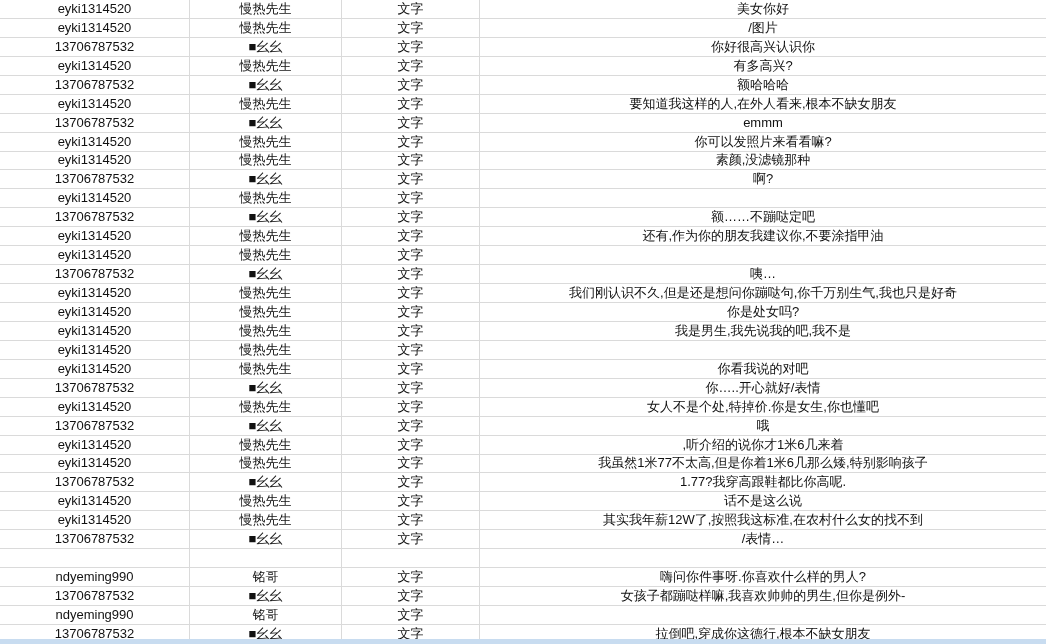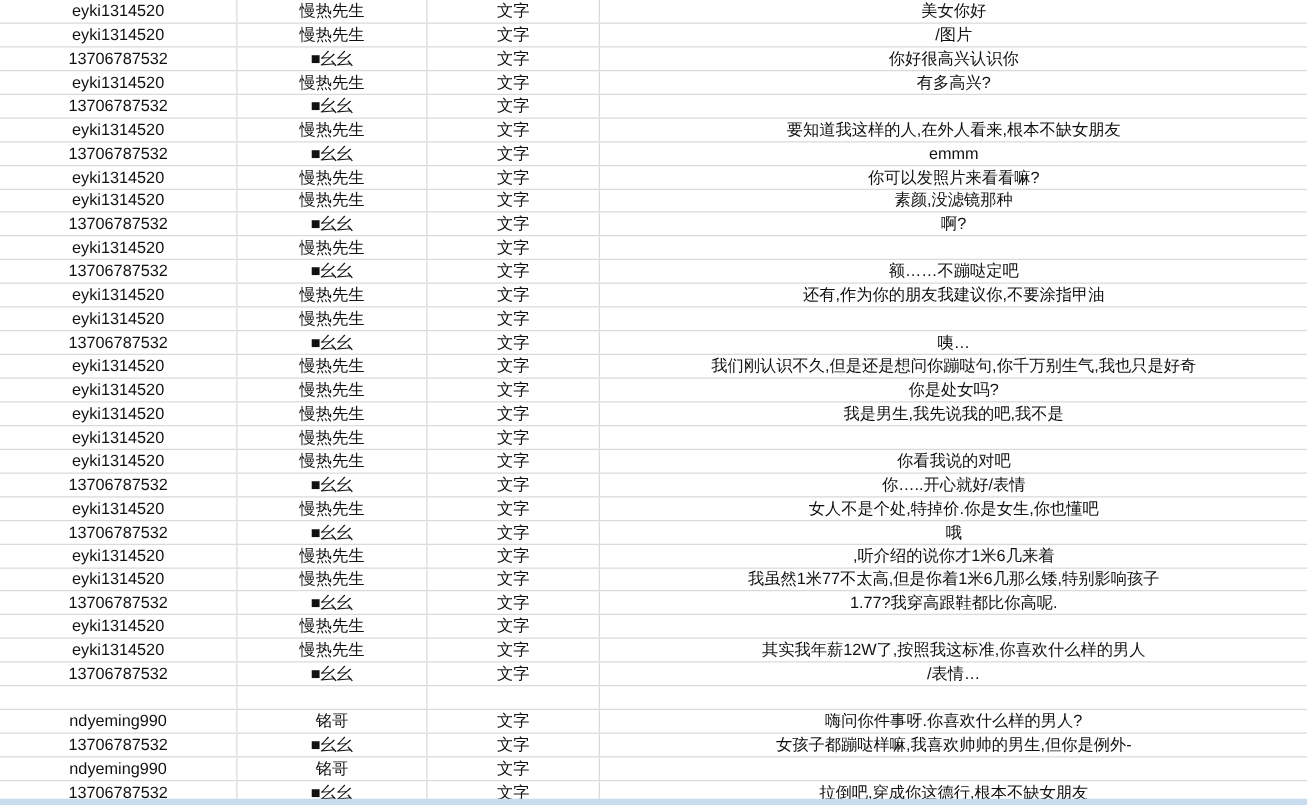--- a/index.html
+++ b/index.html
@@ -69,20 +69,21 @@
     <div class="cell c-id">eyki1314520</div>
     <div class="cell c-nick">慢热先生</div>
     <div class="cell c-type">文字</div>
     <div class="cell c-msg">有多高兴?</div>
   </div>
 
   <div class="row">
     <div class="cell c-id">13706787532</div>
     <div class="cell c-nick">■幺幺</div>
     <div class="cell c-type">文字</div>
+    <div class="cell c-msg">额哈哈哈</div>
   </div>
 
   <div class="row">
     <div class="cell c-id">eyki1314520</div>
     <div class="cell c-nick">慢热先生</div>
     <div class="cell c-type">文字</div>
     <div class="cell c-msg">要知道我这样的人,在外人看来,根本不缺女朋友</div>
   </div>
 
   <div class="row">
@@ -219,27 +220,28 @@
     <div class="cell c-id">13706787532</div>
     <div class="cell c-nick">■幺幺</div>
     <div class="cell c-type">文字</div>
     <div class="cell c-msg">1.77?我穿高跟鞋都比你高呢.</div>
   </div>
 
   <div class="row">
     <div class="cell c-id">eyki1314520</div>
     <div class="cell c-nick">慢热先生</div>
     <div class="cell c-type">文字</div>
-  </div>
-
-  <div class="row">
-    <div class="cell c-id">eyki1314520</div>
-    <div class="cell c-nick">慢热先生</div>
-    <div class="cell c-type">文字</div>
-    <div class="cell c-msg">其实我年薪12W了,按照我这标准,你喜欢什么样的男人</div>
+    <div class="cell c-msg">话不是这么说</div>
+  </div>
+
+  <div class="row">
+    <div class="cell c-id">eyki1314520</div>
+    <div class="cell c-nick">慢热先生</div>
+    <div class="cell c-type">文字</div>
+    <div class="cell c-msg">其实我年薪12W了,按照我这标准,在农村什么女的找不到</div>
   </div>
 
   <div class="row">
     <div class="cell c-id">13706787532</div>
     <div class="cell c-nick">■幺幺</div>
     <div class="cell c-type">文字</div>
     <div class="cell c-msg">/表情…</div>
   </div>
 
   <div class="row">

